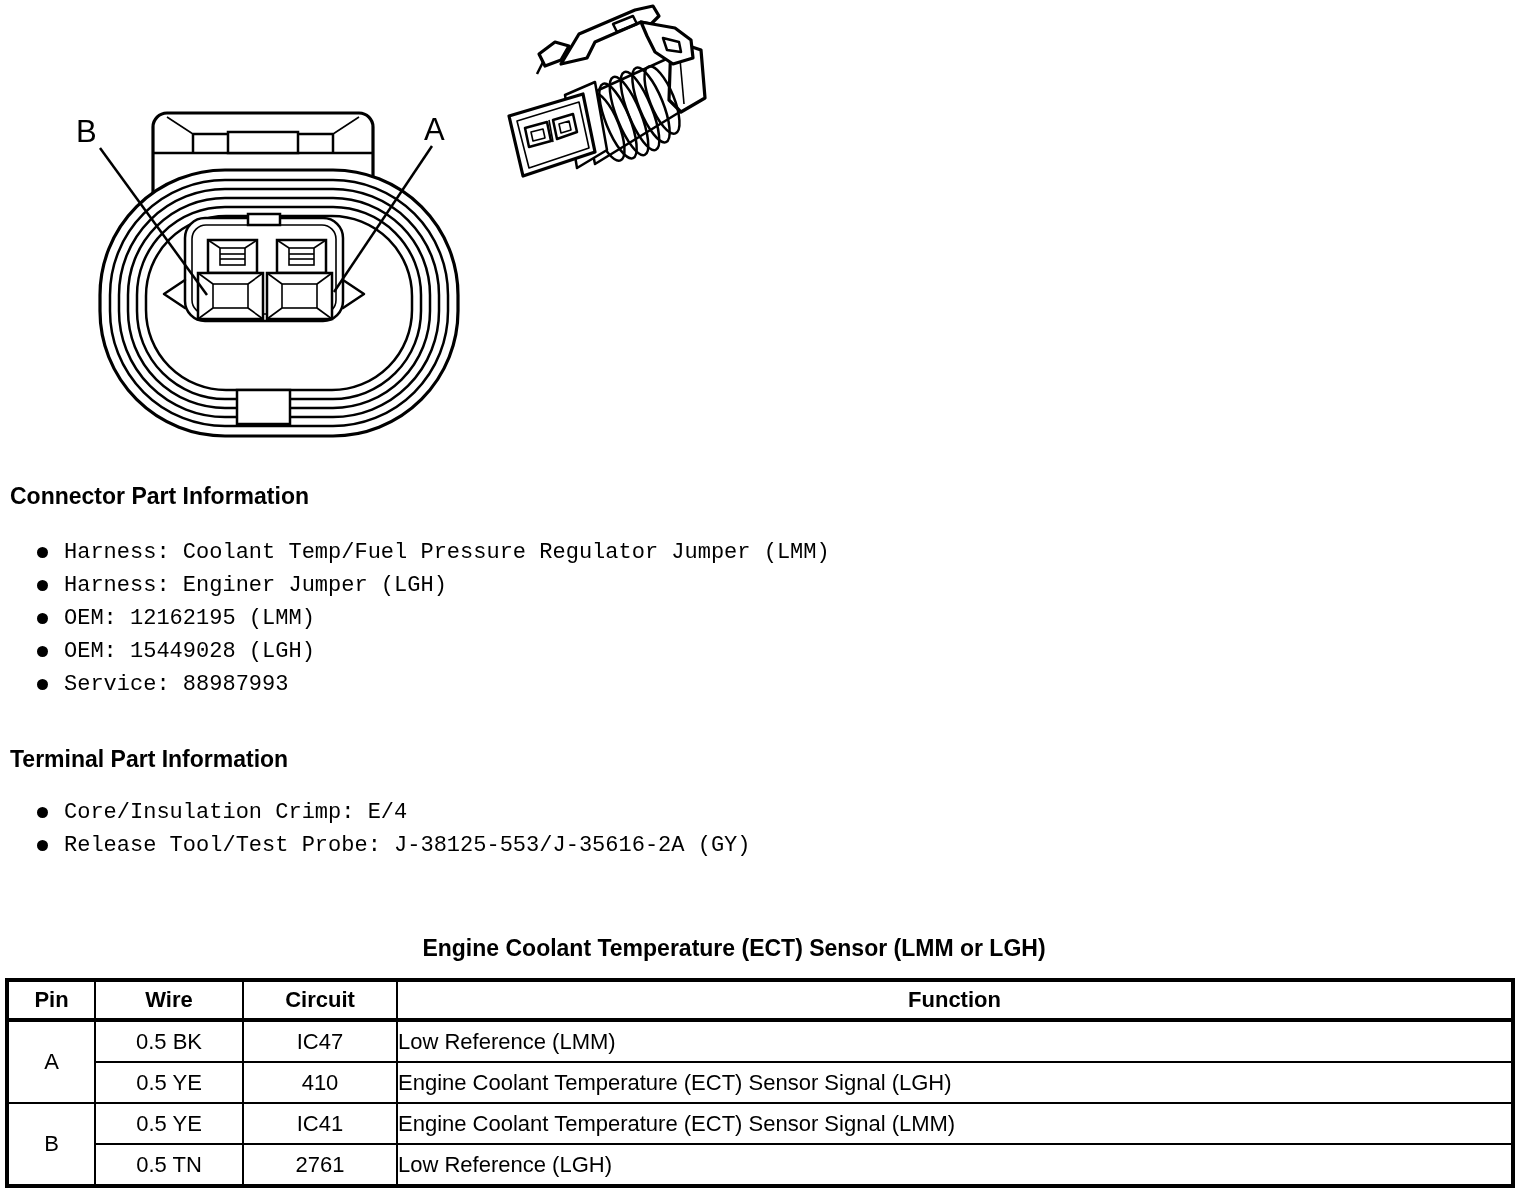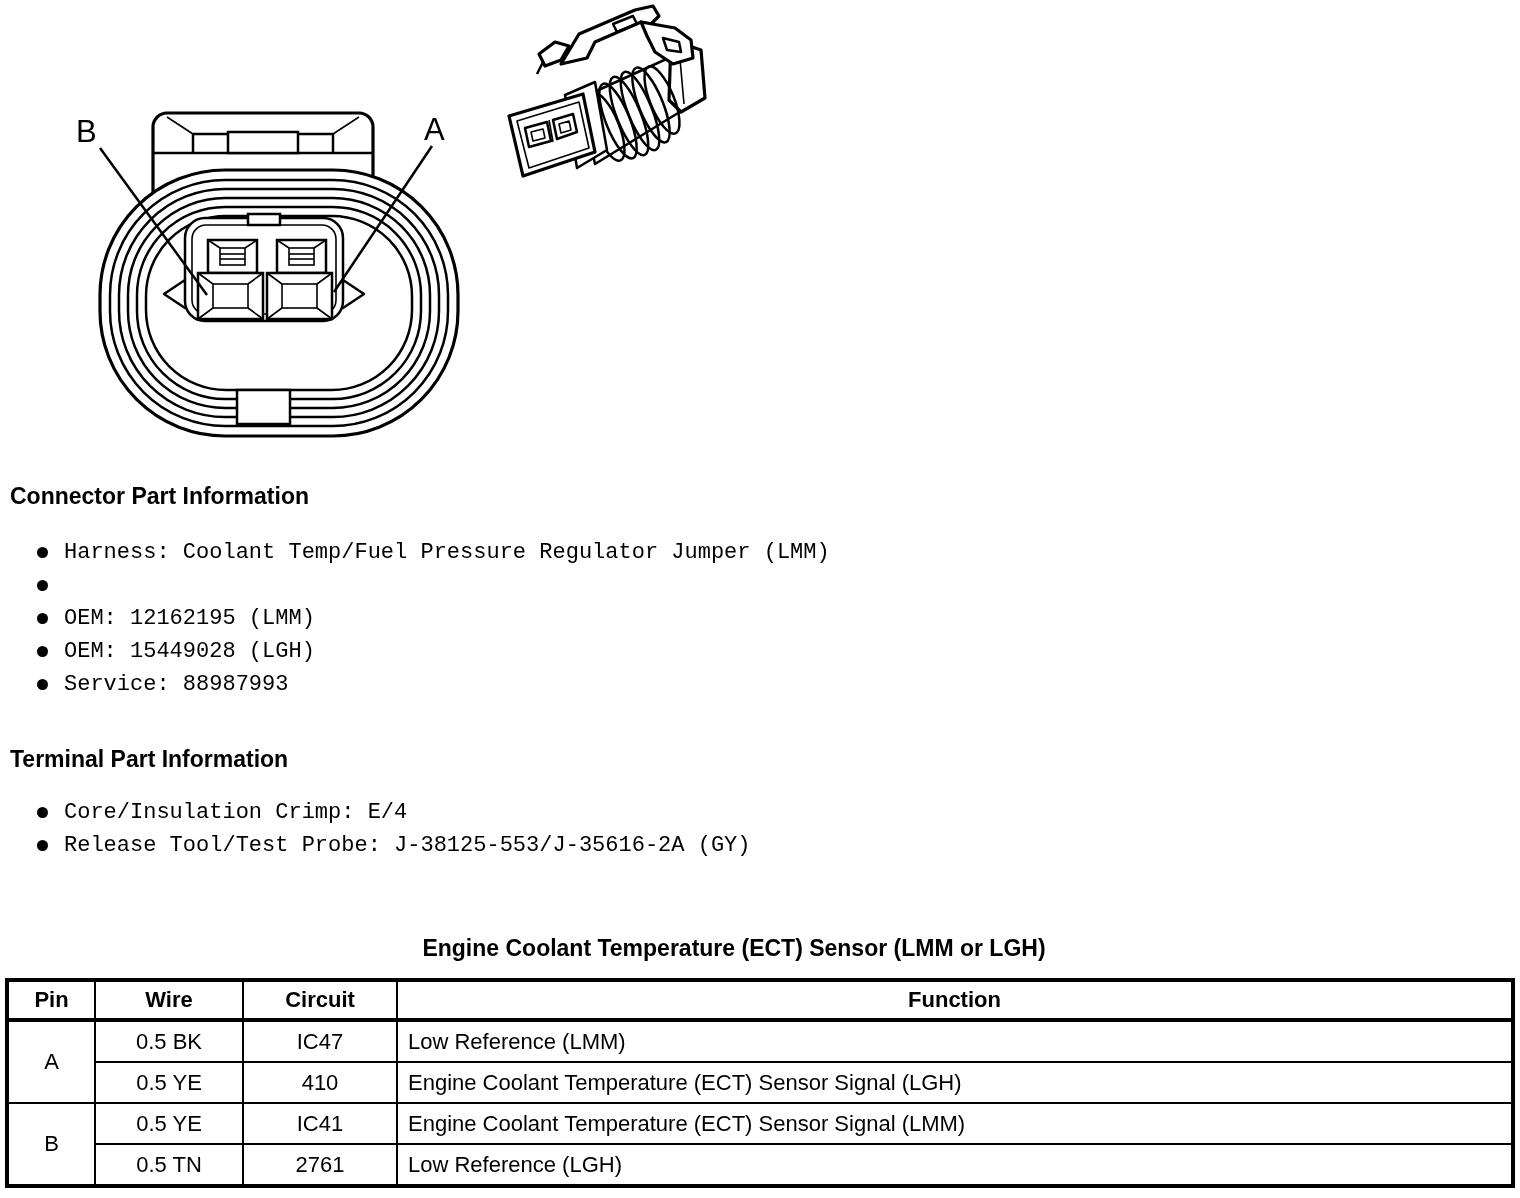--- a/index.html
+++ b/index.html
@@ -61,21 +61,21 @@
   }
   table.ect-table th, table.ect-table td {
     border: 2px solid #000; padding: 0;
     text-align: center; vertical-align: middle;
     overflow: hidden; white-space: nowrap;
   }
   table.ect-table th {
     font-weight: bold; height: 36px; border-bottom: 4px solid #000;
   }
   table.ect-table td { height: 39px; font-weight: normal; }
-  table.ect-table td.fn { text-align: left; padding-left: 10px; }
+  table.ect-table td.fn { text-align: left; }
 </style>
 </head>
 <body>
 
 <div class="page">
 
   <svg class="lineart front-view" viewBox="0 0 420 360">
 
     <g>
       <rect class="sw bold" x="93" y="25" width="220" height="157" rx="14"></rect>
@@ -182,20 +182,21 @@
   </svg>
 
   <h2 class="sec-heading h-connector">Connector Part Information</h2>
   <ul class="bullets list-connector">
     <li>
         <span class="dot"></span>
         <span class="btext">Harness: Coolant Temp/Fuel Pressure Regulator Jumper (LMM)</span>
       </li>
     <li>
         <span class="dot"></span>
+        <span class="btext">Harness: Enginer Jumper (LGH)</span>
       </li>
     <li>
         <span class="dot"></span>
         <span class="btext">OEM: 12162195 (LMM)</span>
       </li>
     <li>
         <span class="dot"></span>
         <span class="btext">OEM: 15449028 (LGH)</span>
       </li>
     <li>

